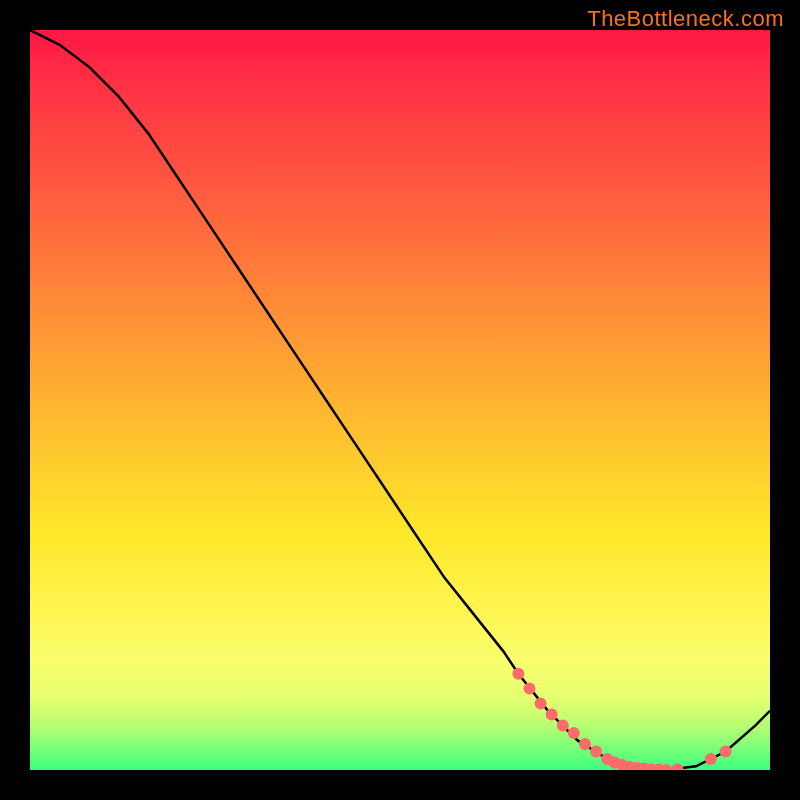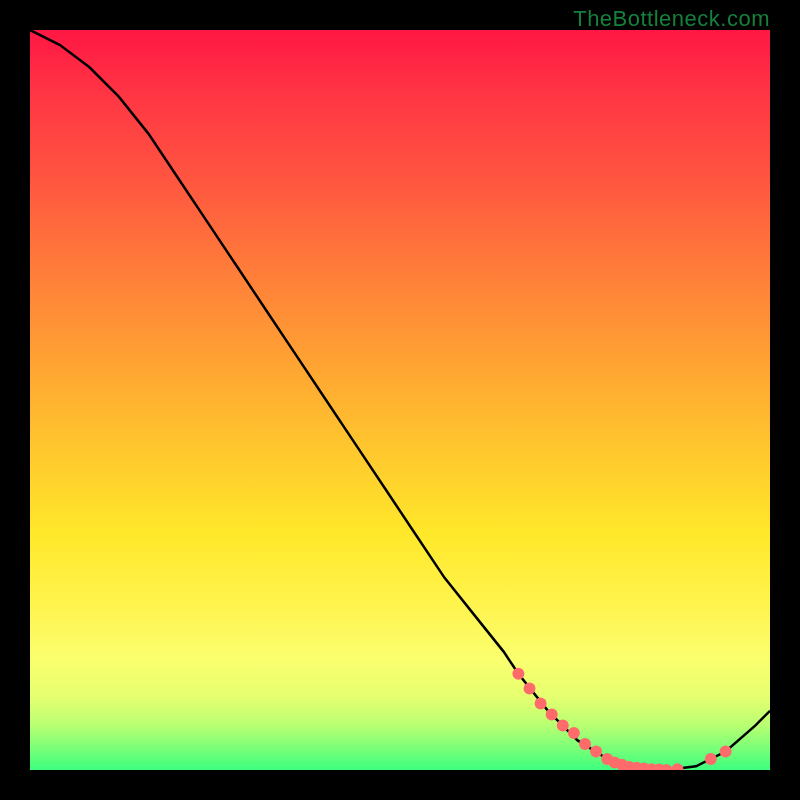--- a/index.html
+++ b/index.html
@@ -38,22 +38,22 @@
       #faff6e 85%,
       #e6ff70 90%,
       #b8ff72 94%,
       #7bff78 97%,
       #3dff7e 100%
     );
   }
   .watermark {
     position: absolute;
     top: 6px;
-    right: 30px;
-    color: #15803d;
+    right: 16px;
+    color: #f97316;
     font-size: 22px;
     font-weight: 500;
     letter-spacing: 0.5px;
   }
   svg.curve {
     position: absolute;
     top: 0;
     left: 0;
     width: 740px;
     height: 740px;

